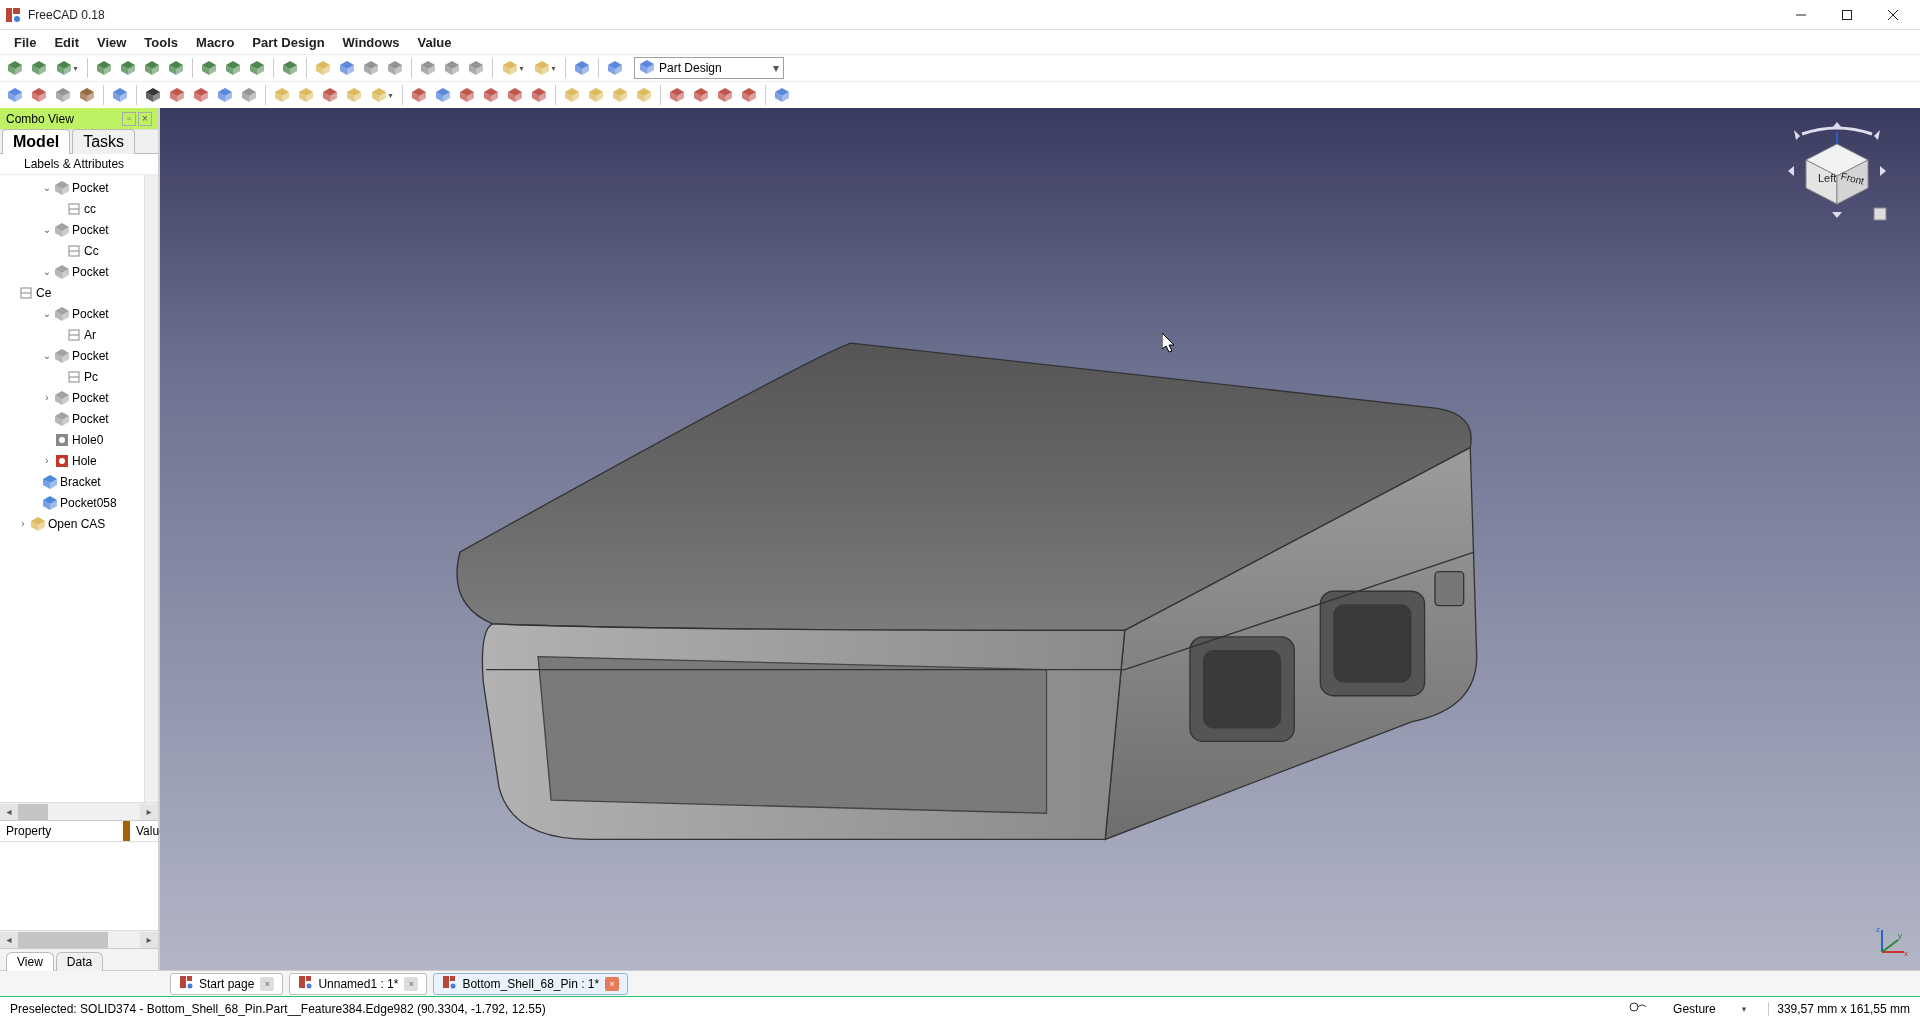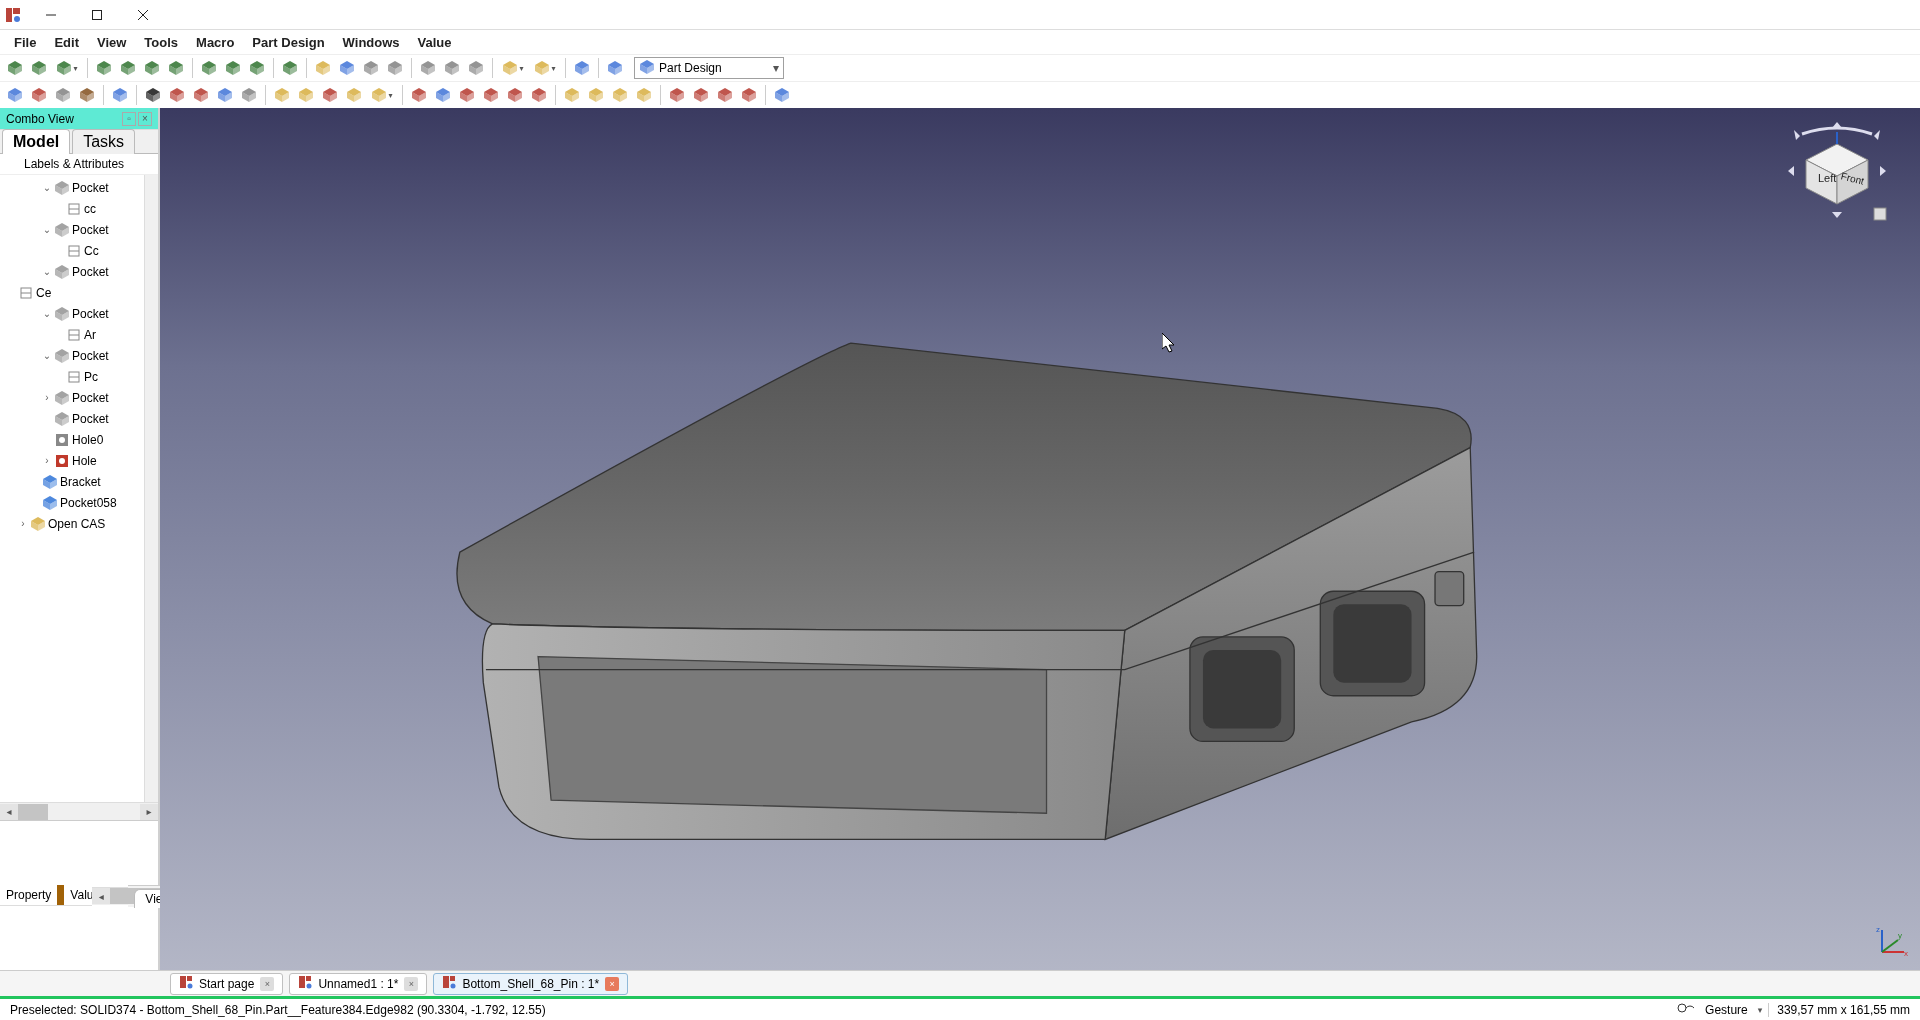--- a/index.html
+++ b/index.html
@@ -11,69 +11,70 @@
 .menubar { height: 24px; display:flex; align-items:center; padding: 0 6px; gap: 2px; font-weight: bold; }
 .menubar .mitem { padding: 2px 8px; font-size: 13px; color:#222; border-radius:2px; }
 .toolbar-row { display:flex; align-items:center; padding: 2px 4px; gap:2px; flex-wrap: nowrap; border-top:1px solid #eee; }
 .tool { width:22px; height:22px; display:flex; align-items:center; justify-content:center; border:1px solid transparent; border-radius:2px; }
 .tooldrop { width:30px; }
 .sep { width:1px; height:20px; background:#ccc; margin:0 3px; }
 .wbselect { margin-left:6px; height:22px; display:flex; align-items:center; border:1px solid #a0a0a0; background:#fff; padding:0 4px; min-width:150px; font-size:12px; gap:4px; }
 .wbselect .arrow { margin-left:auto; color:#555; }
 .main { display:flex; height: calc(100% - 30px - 24px - 28px - 28px - 24px - 24px); }
 .combo { width:160px; min-width:160px; display:flex; flex-direction:column; border-right:2px solid #d0d0d0; }
-.combo-header { height:22px; display:flex; align-items:center; padding:0 6px; font-size:12px; background:#5eead4; border-bottom:1px solid #ddd; }
+.combo-header { height:22px; display:flex; align-items:center; padding:0 6px; font-size:12px; background:#bef264; border-bottom:1px solid #ddd; }
 .combo-header .chbtn { width:14px; height:14px; margin-left:auto; display:flex; align-items:center; justify-content:center; font-size:10px; color:#555; border:1px solid #aaa; }
 .combo-tabs { height:24px; display:flex; align-items:flex-end; background:#f0f0f0; border-bottom:1px solid #bbb; }
 .combo-tabs .ctab { padding:3px 10px; font-size:16px; border:1px solid #bbb; border-bottom:none; background:#f0f0f0; margin-left:2px; border-top-left-radius:4px; border-top-right-radius:4px; position:relative; top:1px; }
 .combo-tabs .ctab.active { background:#fff; font-weight:bold; }
 .labels-header { padding:3px 24px; font-size:12px; background:#fff; border-bottom:1px solid #eee; }
 .tree { flex:1; overflow:hidden; background:#fff; position:relative; }
 .tree-inner { padding:2px 0; font-size:12px; }
 .tree-row { display:flex; align-items:center; height:21px; padding-left:4px; white-space:nowrap; overflow:hidden; }
 .tree-row .tw { width:14px; text-align:center; color:#666; font-size:10px; }
 .tree-row .ic { width:16px; height:16px; display:flex; align-items:center; justify-content:center; margin-right:2px; }
 .tree-row .lbl { overflow:hidden; text-overflow:clip; }
 .hscroll { height:18px; border-top:1px solid #ddd; display:flex; align-items:center; background:#f0f0f0; }
 .hscroll .sbtn { width:18px; height:16px; display:flex; align-items:center; justify-content:center; font-size:10px; color:#555; background:#e4e4e4; }
 .hscroll .strack { flex:1; height:16px; background:#f0f0f0; position:relative; }
 .hscroll .sthumb { position:absolute; left:0; top:0; height:16px; width:30px; background:#c4c4c4; }
-.prop { height:150px; border-top:1px solid #ccc; display:flex; flex-direction:row;align-items:center; }
+.prop { height:150px; border-top:1px solid #ccc; display:flex; flex-direction:column; }
 .prop-head { display:flex; font-size:12px; border-bottom:1px solid #ddd; }
 .prop-head div { padding:3px 6px; }
 .prop-body { flex:1; background:#fff; }
 .prop-tabs { height:22px; display:flex; align-items:flex-end; border-top:1px solid #ccc; background:#f3f3f3; padding-left:6px; }
 .prop-tabs .ptab { padding:2px 10px; font-size:12px; border:1px solid #bbb; border-bottom:none; border-top-left-radius:6px; border-top-right-radius:6px; margin-right:2px; background:#f0f0f0; position:relative; top:1px; }
 .prop-tabs .ptab.active { background:#fff; }
 .viewport { flex:1; position:relative; background:linear-gradient(to bottom, #3a3a60 0%, #6d7190 30%, #8b8fa8 60%, #b3b6c6 100%); overflow:hidden; }
 .view-svg { position:absolute; inset:0; width:100%; height:100%; }
 .navcube { position:absolute; top:8px; right:28px; width:110px; height:110px; display:flex; align-items:center; justify-content:center; }
 .axes { position:absolute; bottom:10px; right:10px; width:36px; height:36px; }
 .doc-tabs { height:26px; display:flex; align-items:center; background:#f5f5f5; border-top:1px solid #ccc; padding-left:170px; gap:6px; }
 .doc-tab { display:flex; align-items:center; height:22px; padding:0 8px; font-size:12px; border:1px solid #c0c0c0; border-radius:3px; background:#fff; gap:6px; }
 .doc-tab.active { background:#eaf3fb; border-color:#8fb8d8; }
 .doc-tab .close { width:14px; height:14px; border-radius:2px; background:#e77a5d; color:#fff; display:flex; align-items:center; justify-content:center; font-size:9px; }
 .doc-tab .close.gray { background:#ddd; color:#666; }
-.statusbar { height:24px; display:flex; align-items:center; padding:0 6px; font-size:12px; border-top:3px solid #22c55e; background:#fff; gap:6px; }
+.statusbar { height:24px; display:flex; align-items:center; padding:0 6px; font-size:12px; border-top:1px solid #22c55e; background:#fff; gap:22px; }
 .statusbar .sfill { flex:1; }
 .statusbar .scell { padding:0 4px; }
 .cursor-img { position:absolute; top:225px; left:1002px; pointer-events:none; }
 .tree-sidebar-scroll-hint { position:absolute; right:0; top:0; bottom:0; width:14px; background:#f0f0f0; border-left:1px solid #ddd; }
 </style>
 </head>
 <body>
 
 <div class="titlebar">
   <span class="logo">
     <svg width="16" height="16" viewBox="0 0 16 16">
         <rect x="1" y="1" width="6" height="14" fill="#b9443a"></rect>
         <rect x="8" y="1" width="7" height="6" fill="#b9443a"></rect>
         <circle cx="12" cy="12" r="3" fill="#4a7bd9"></circle>
       </svg>
   </span>
+  <span class="title">FreeCAD 0.18</span>
   <div class="wbtn">
       <svg width="10" height="10">
         <line x1="0" y1="5" x2="10" y2="5" stroke="#222" stroke-width="1"></line>
       </svg>
     </div>
   <div class="wbtn">
       <svg width="10" height="10">
         <rect x="0.5" y="0.5" width="9" height="9" fill="none" stroke="#222"></rect>
       </svg>
     </div>

